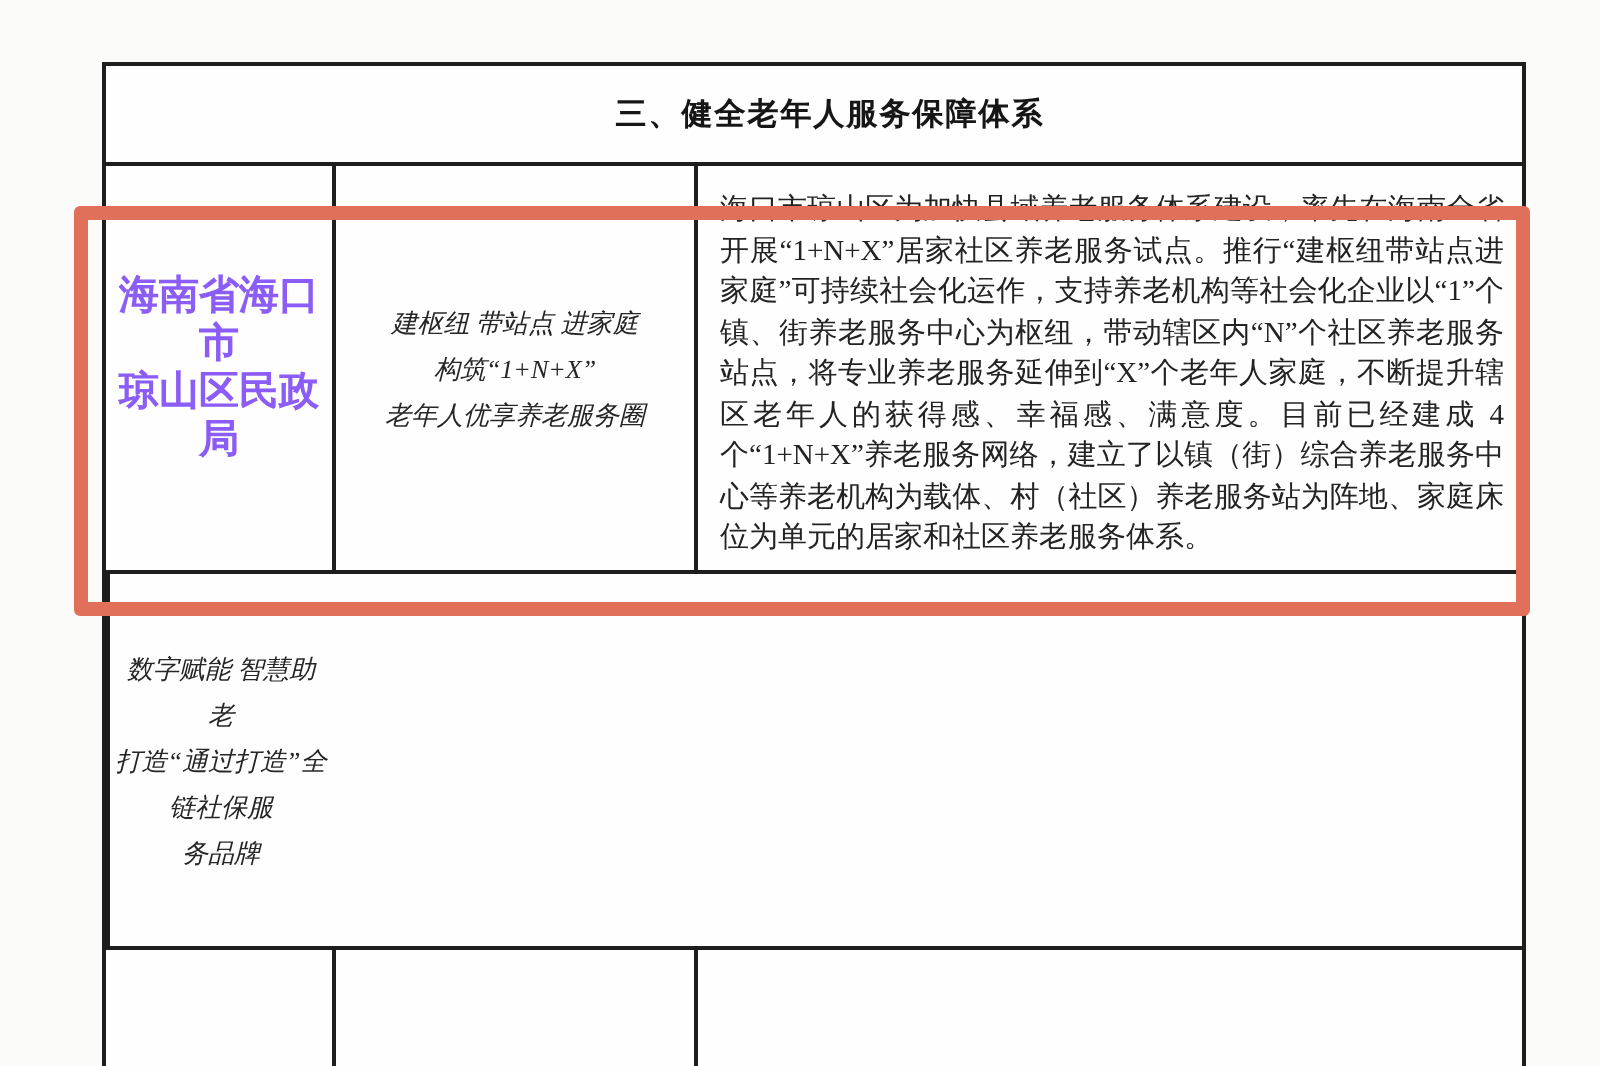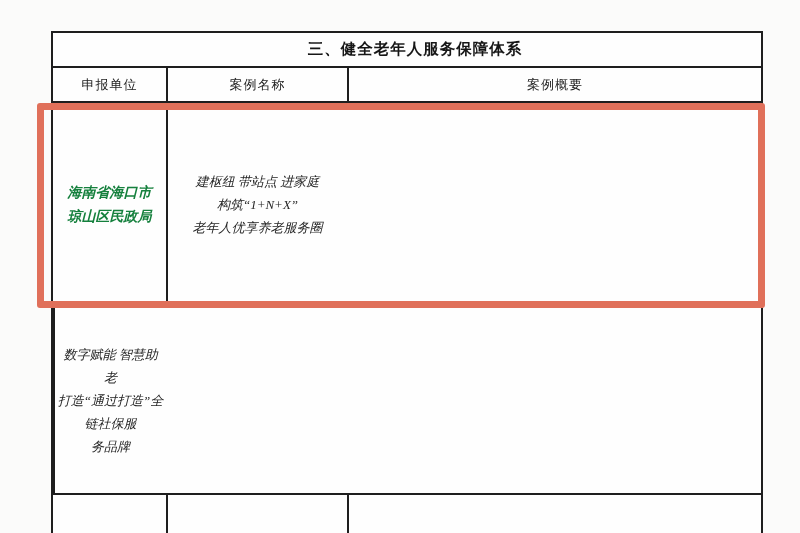--- a/index.html
+++ b/index.html
@@ -32,21 +32,21 @@
     border-top: 2px solid #1e1e1e;
   }
   .trow.first { border-top: none; }
   .cell {
     box-sizing: border-box;
     border-left: 2px solid #1e1e1e;
     min-width: 0;
   }
   .cell.c1 { border-left: none; }
   .title-row {
-    height: 33px;
+    height: 48px;
     display: flex;
     align-items: center;
     justify-content: center;
     margin-left: 16px;
   }
   .section-title {
     font-family: "Liberation Sans", sans-serif;
     font-weight: bold;
     font-size: 15.5px;
     letter-spacing: 1px;
@@ -64,26 +64,25 @@
   .row-1 .cell { height: 202px; }
   .row-2 .cell { height: 186px; }
   .row-3 .cell { height: 80px; }
   .unit-cell {
     display: flex;
     align-items: center;
     justify-content: center;
     text-align: center;
     font-family: "Liberation Sans", sans-serif;
     font-weight: bold;
-    font-size: 14px;
+    font-size: 20px;
     line-height: 24px;
-    color: #15803d;
+    color: #8b5cf6;
     white-space: pre-line;
     padding: 0 4px;
-    font-style: italic;
   }
   .case-cell {
     display: flex;
     align-items: center;
     justify-content: center;
     text-align: center;
     font-style: italic;
     font-size: 13px;
     line-height: 23px;
     color: #262626;
@@ -117,32 +116,28 @@
 <div class="page">
 
   <div class="doc-table">
 
     <div class="trow first" style="grid-template-columns:1fr;">
       <div class="cell c1 title-row">
         <span class="section-title">三、健全老年人服务保障体系</span>
       </div>
     </div>
 
-    <div class="trow header-row">
-      <div class="cell c1">申报单位</div>
-      <div class="cell">案例名称</div>
-      <div class="cell">案例概要</div>
-    </div>
 
     <div class="trow row-1">
       <div class="cell c1 unit-cell">海南省海口市
 琼山区民政局</div>
       <div class="cell case-cell">建枢纽 带站点 进家庭
 构筑“1+N+X”
 老年人优享养老服务圈</div>
+      <div class="cell summary-cell">海口市琼山区为加快县域养老服务体系建设，率先在海南全省开展“1+N+X”居家社区养老服务试点。推行“建枢纽带站点进家庭”可持续社会化运作，支持养老机构等社会化企业以“1”个镇、街养老服务中心为枢纽，带动辖区内“N”个社区养老服务站点，将专业养老服务延伸到“X”个老年人家庭，不断提升辖区老年人的获得感、幸福感、满意度。目前已经建成 4 个“1+N+X”养老服务网络，建立了以镇（街）综合养老服务中心等养老机构为载体、村（社区）养老服务站为阵地、家庭床位为单元的居家和社区养老服务体系。</div>
     </div>
 
     <div class="trow row-2">
       <div class="cell case-cell">数字赋能 智慧助老
 打造“通过打造”全链社保服
 务品牌</div>
     </div>
 
     <div class="trow row-3">
       <div class="cell c1 unit-cell"></div>

